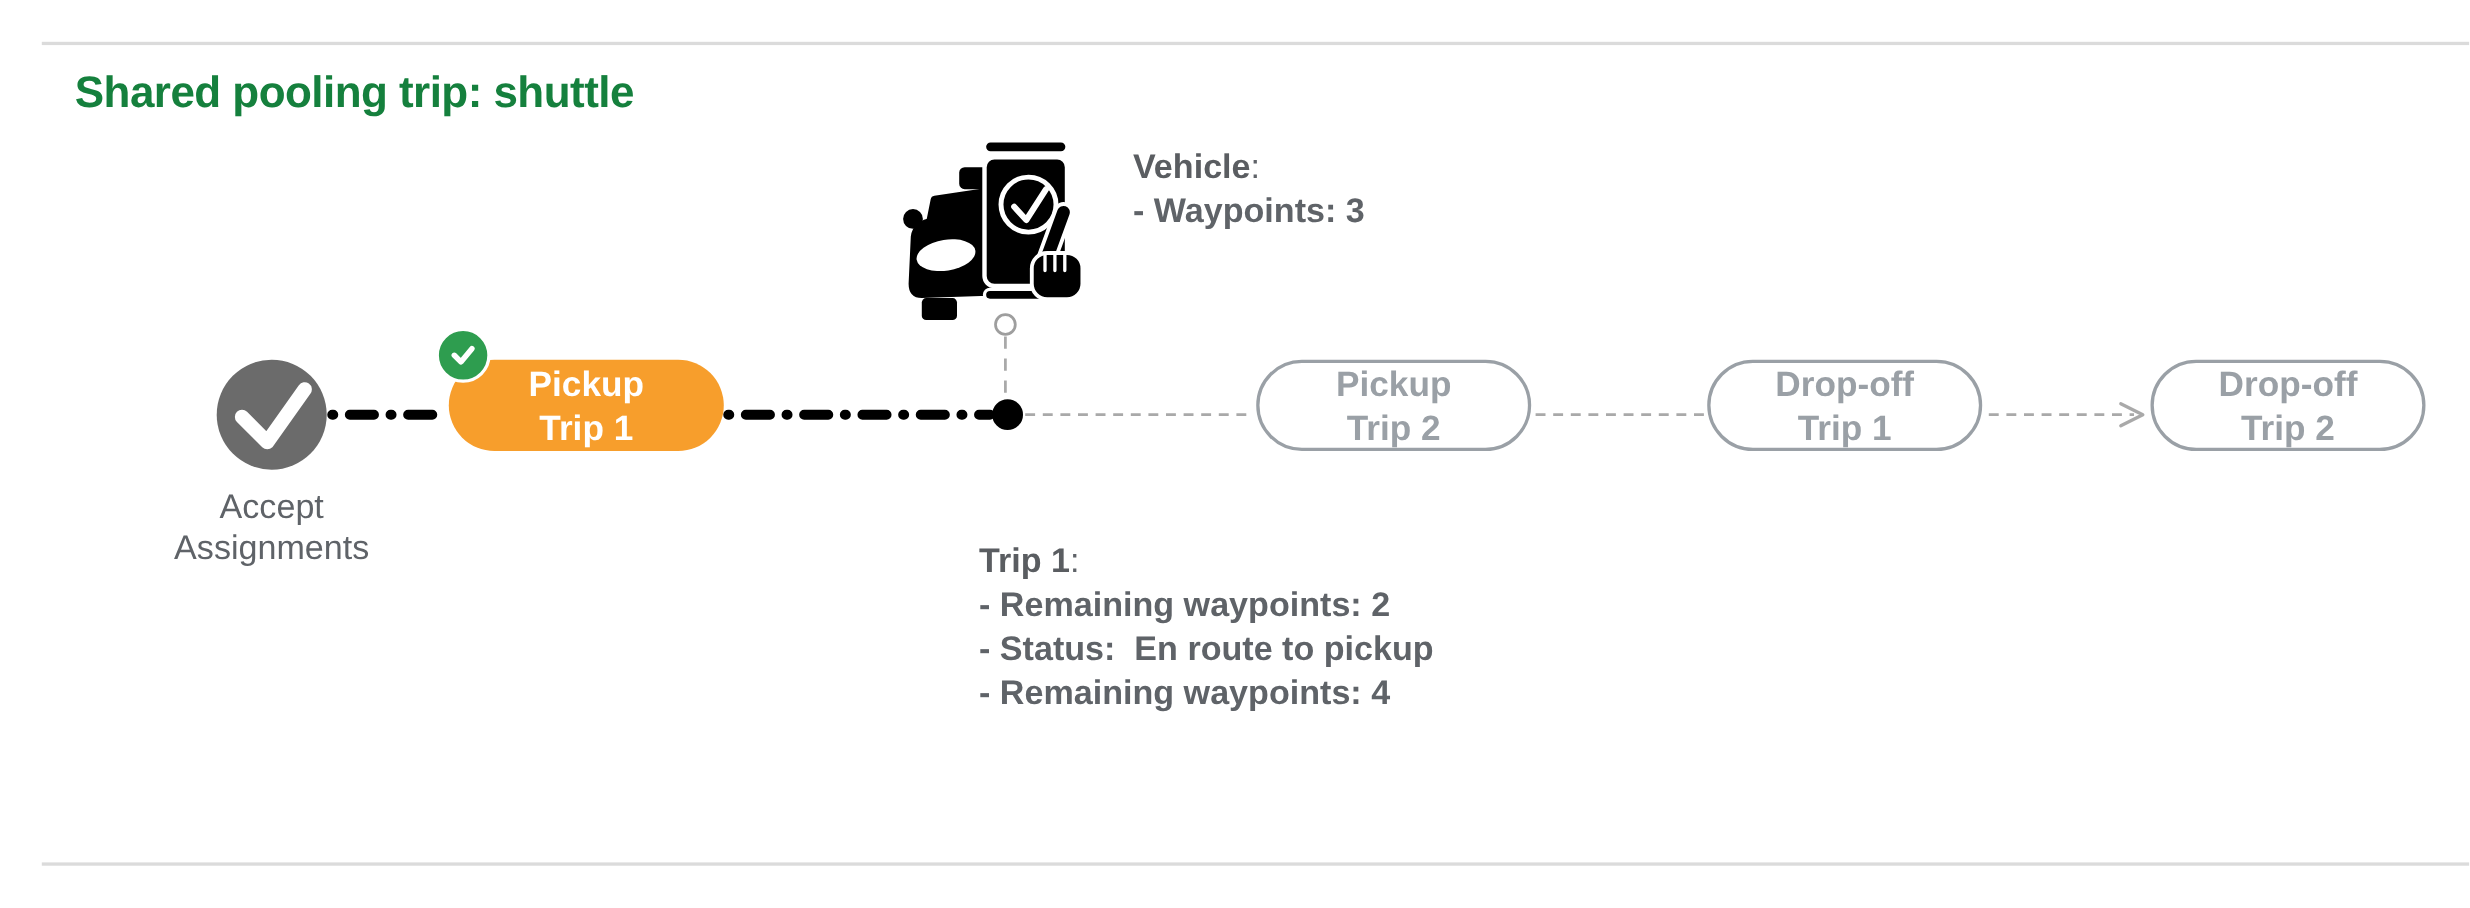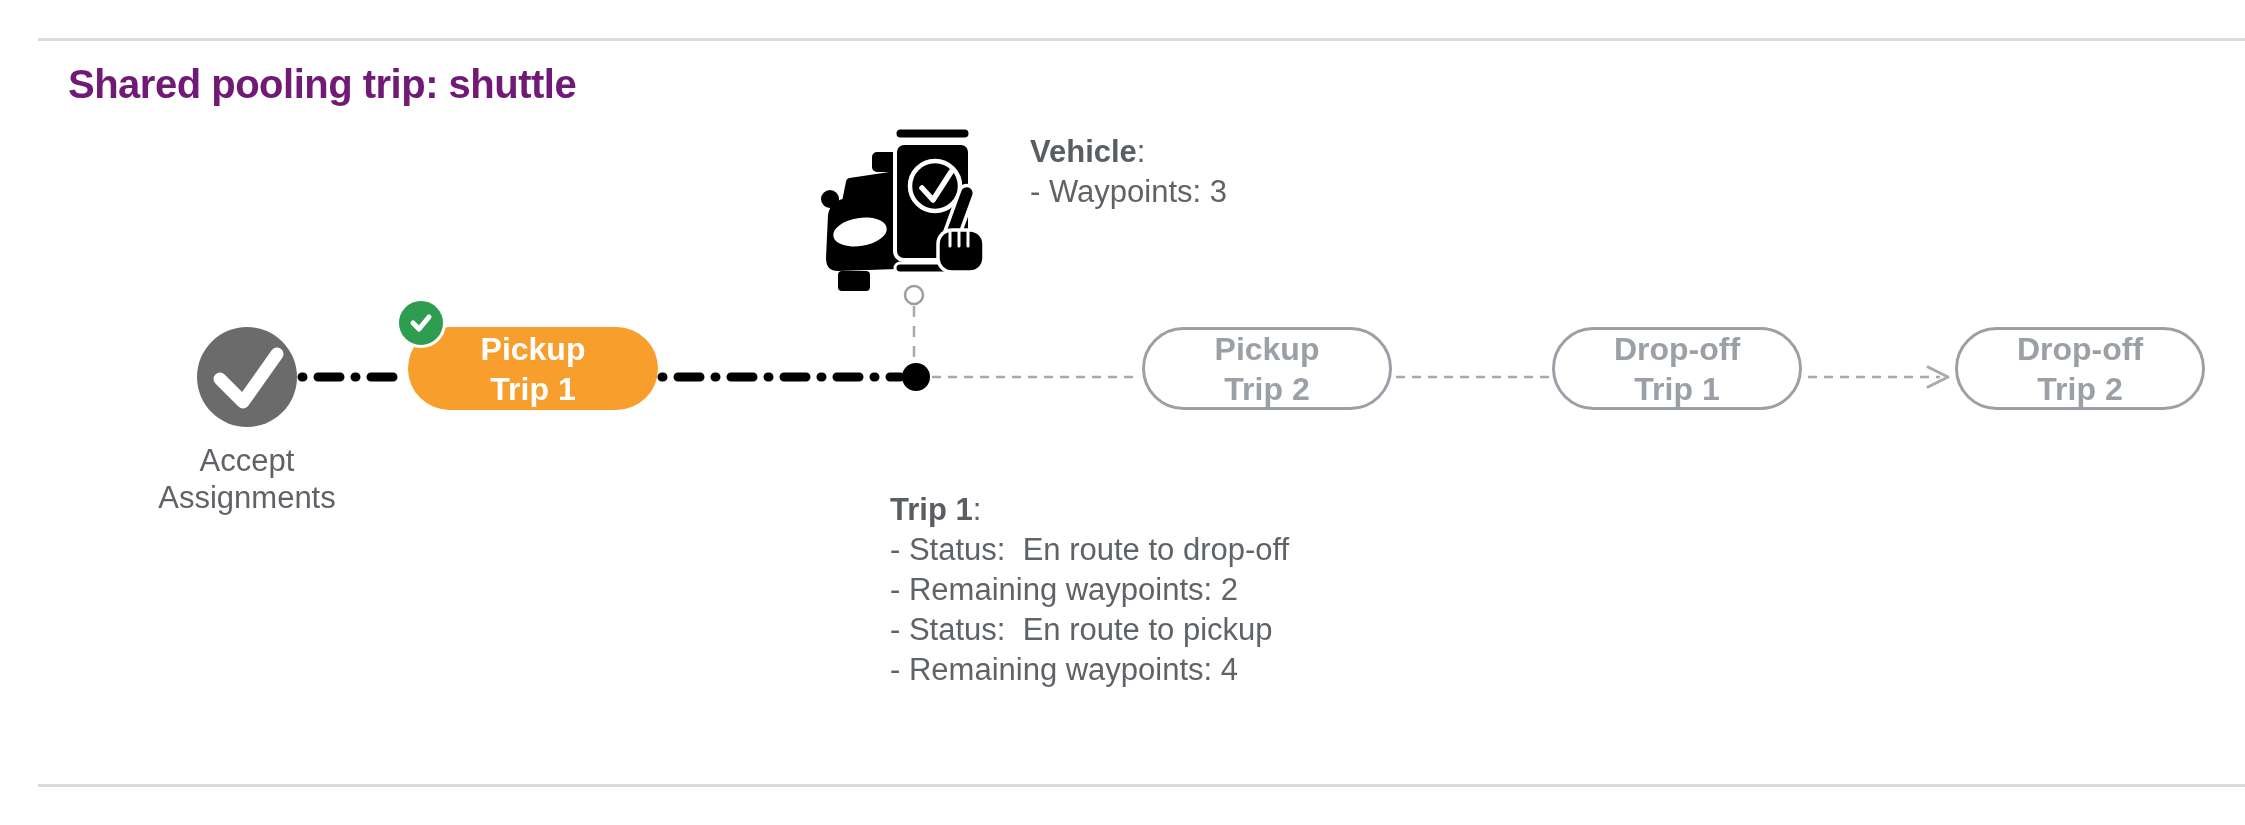--- a/index.html
+++ b/index.html
@@ -8,21 +8,21 @@
     width:2245px;height:825px;
     background:#ffffff;
     font-family:"Liberation Sans", sans-serif;
     overflow:hidden;
   }
   .rule{position:absolute;left:38px;right:0;height:3px;background:#dbdbdb;}
   .rule.top{top:38px;}
   .rule.bottom{top:784px;}
   .page-title{
     position:absolute;left:68px;top:62px;
-    font-size:40px;font-weight:700;color:#701a75;letter-spacing:-0.5px;
+    font-size:40px;font-weight:700;color:#15803d;letter-spacing:-0.5px;
   }
   .svg-layer{position:absolute;left:0;top:0;z-index:1;}
   .pill{
     position:absolute;top:327px;height:83px;width:250px;
     border-radius:51px;box-sizing:border-box;
     display:flex;flex-direction:column;align-items:center;justify-content:center;
     font-size:32px;font-weight:700;line-height:40px;text-align:center;
     z-index:2;
   }
   .pill.active{background:#f79e2c;color:#ffffff;border:none;}
@@ -35,21 +35,21 @@
   }
   .caption{
     position:absolute;left:97px;top:442px;width:300px;
     text-align:center;color:#5f6368;font-size:31px;line-height:37px;font-weight:400;
     z-index:2;
   }
   .note{
     position:absolute;color:#5f6368;font-size:31px;line-height:40px;z-index:2;
   }
   .note .heading{font-weight:700;color:#5a5d61;margin-top:44px;}
-  .note-line{white-space:pre-wrap;}
+  .note-line{white-space:pre-wrap;font-weight:bold;}
   .vehicle-note{left:1030px;top:132px;}
   .trip-note{left:890px;top:490px;}
 </style>
 </head>
 <body>
 
 <div class="canvas">
 
   <div class="rule top"></div>
   <div class="rule bottom"></div>
@@ -127,19 +127,18 @@
     <div>Assignments</div>
   </div>
 
   <div class="note vehicle-note">
     <div><span class="heading">Vehicle</span><span>:</span></div>
     <div class="note-line">- Waypoints: 3</div>
   </div>
 
   <div class="note trip-note">
     <div><span class="heading">Trip 1</span><span>:</span></div>
-    <div class="note-line">- Status:  En route to drop-off</div>
     <div class="note-line">- Remaining waypoints: 2</div>
     <div class="note-line">- Status:  En route to pickup</div>
     <div class="note-line">- Remaining waypoints: 4</div>
   </div>
 
 </div>
 
 </body></html>

